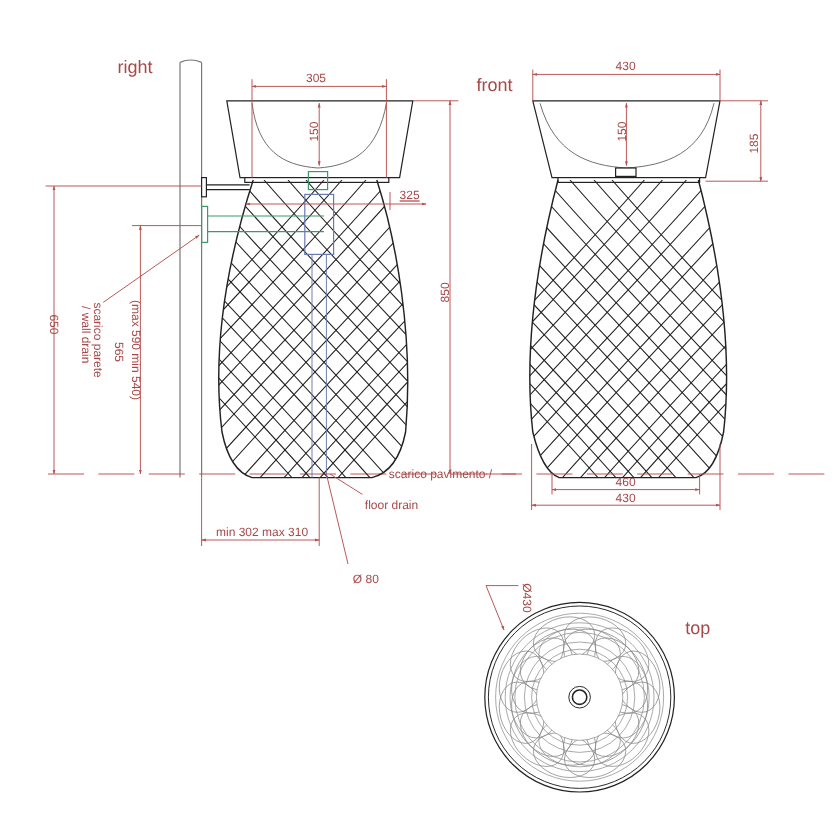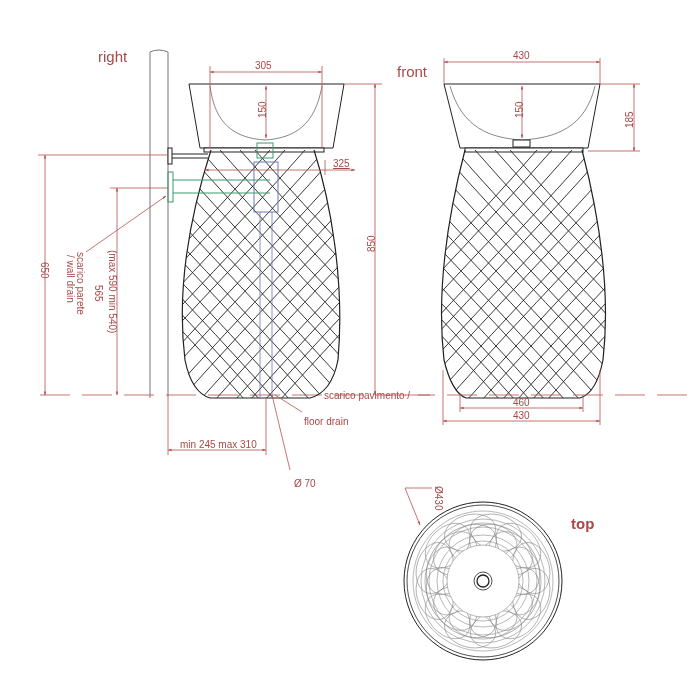--- a/index.html
+++ b/index.html
@@ -243,35 +243,35 @@
 
     <g stroke="#b85050" stroke-width="0.8">
       <line x1="405" y1="488" x2="432" y2="488"></line>
       <line x1="405" y1="488" x2="420" y2="525" marker-end="url(#arr)"></line>
     </g>
   </g>
 </svg>
 
 <div class="lbl view-title" style="left:98px; top:48px;">right</div>
 <div class="lbl view-title" style="left:397px; top:63px;">front</div>
-<div class="lbl view-title" style="left:571px; top:515px;font-weight:bold;">top</div>
+<div class="lbl view-title" style="left:571px; top:515px;">top</div>
 
 <div class="lbl dim" style="left:255px; top:60px;text-align:right;">305</div>
 <div class="lbl dim vert" style="left:257px; top:118px;">150</div>
 <div class="lbl dim" style="left:333px; top:158px;text-decoration:underline;">325</div>
 <div class="lbl dim vert" style="left:366px; top:252px;">850</div>
 <div class="lbl dim vert-cw" style="left:50px; top:262px;">650</div>
 <div class="lbl dim vert-cw" style="left:104px; top:285px;">565</div>
 <div class="lbl dim vert-cw" style="left:118px; top:250px;">(max 590 min 540)</div>
 <div class="lbl dim vert-cw" style="left:86px; top:252px;">scarico parete</div>
 <div class="lbl dim vert-cw" style="left:76px; top:255px;">/ wall drain</div>
-<div class="lbl dim" style="left:180px; top:439px;">min 245  max 310</div>
+<div class="lbl dim" style="left:180px; top:439px;">min 302  max 310</div>
 <div class="lbl dim" style="left:304px; top:390px;margin-left:20px;">scarico pavimento /</div>
 <div class="lbl dim" style="left:304px; top:416px;">floor drain</div>
-<div class="lbl dim" style="left:294px; top:478px;">Ø 70</div>
+<div class="lbl dim" style="left:294px; top:478px;">Ø 80</div>
 
 <div class="lbl dim" style="left:513px; top:50px;">430</div>
 <div class="lbl dim vert" style="left:514px; top:118px;">150</div>
 <div class="lbl dim vert" style="left:624px; top:128px;">185</div>
 <div class="lbl dim" style="left:513px; top:397px;">460</div>
 <div class="lbl dim" style="left:513px; top:410px;">430</div>
 
 <div class="lbl dim vert-cw" style="left:444px; top:486px;">Ø430</div>
 
 </body></html>

